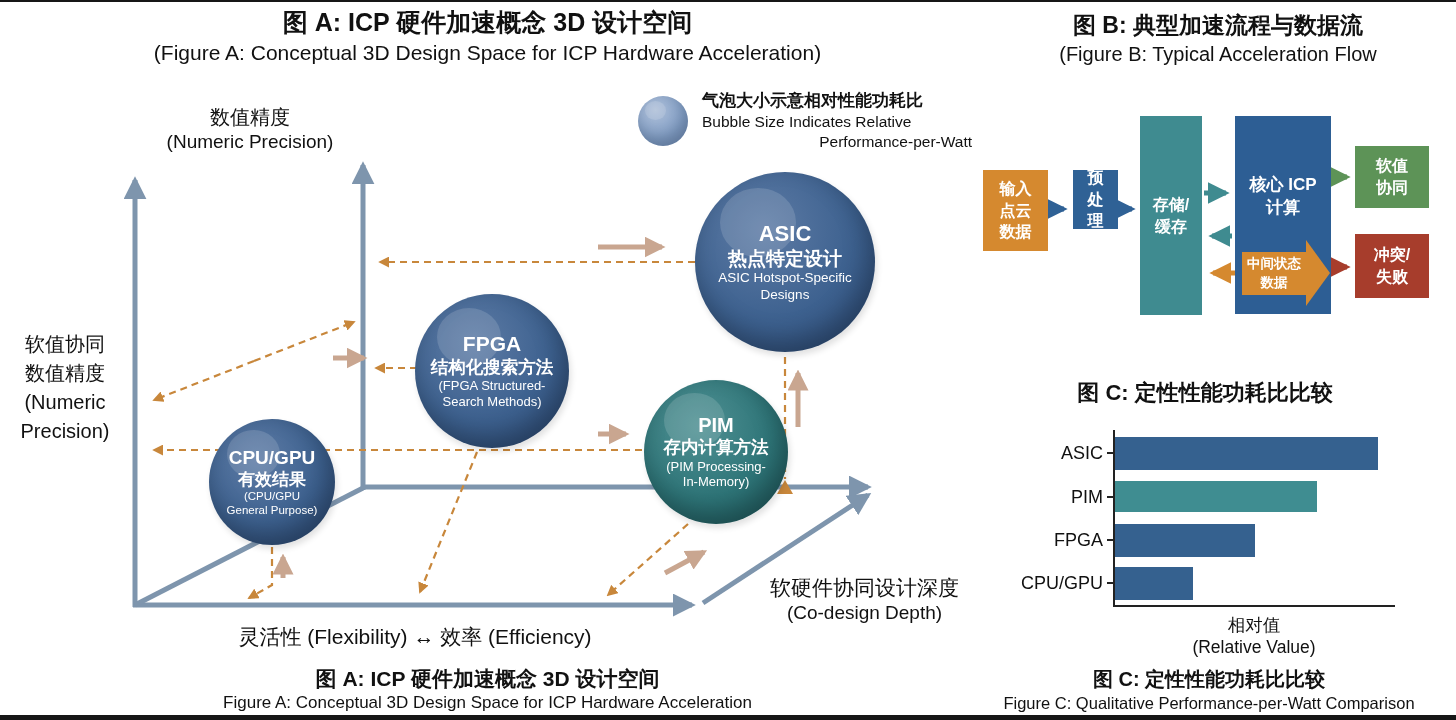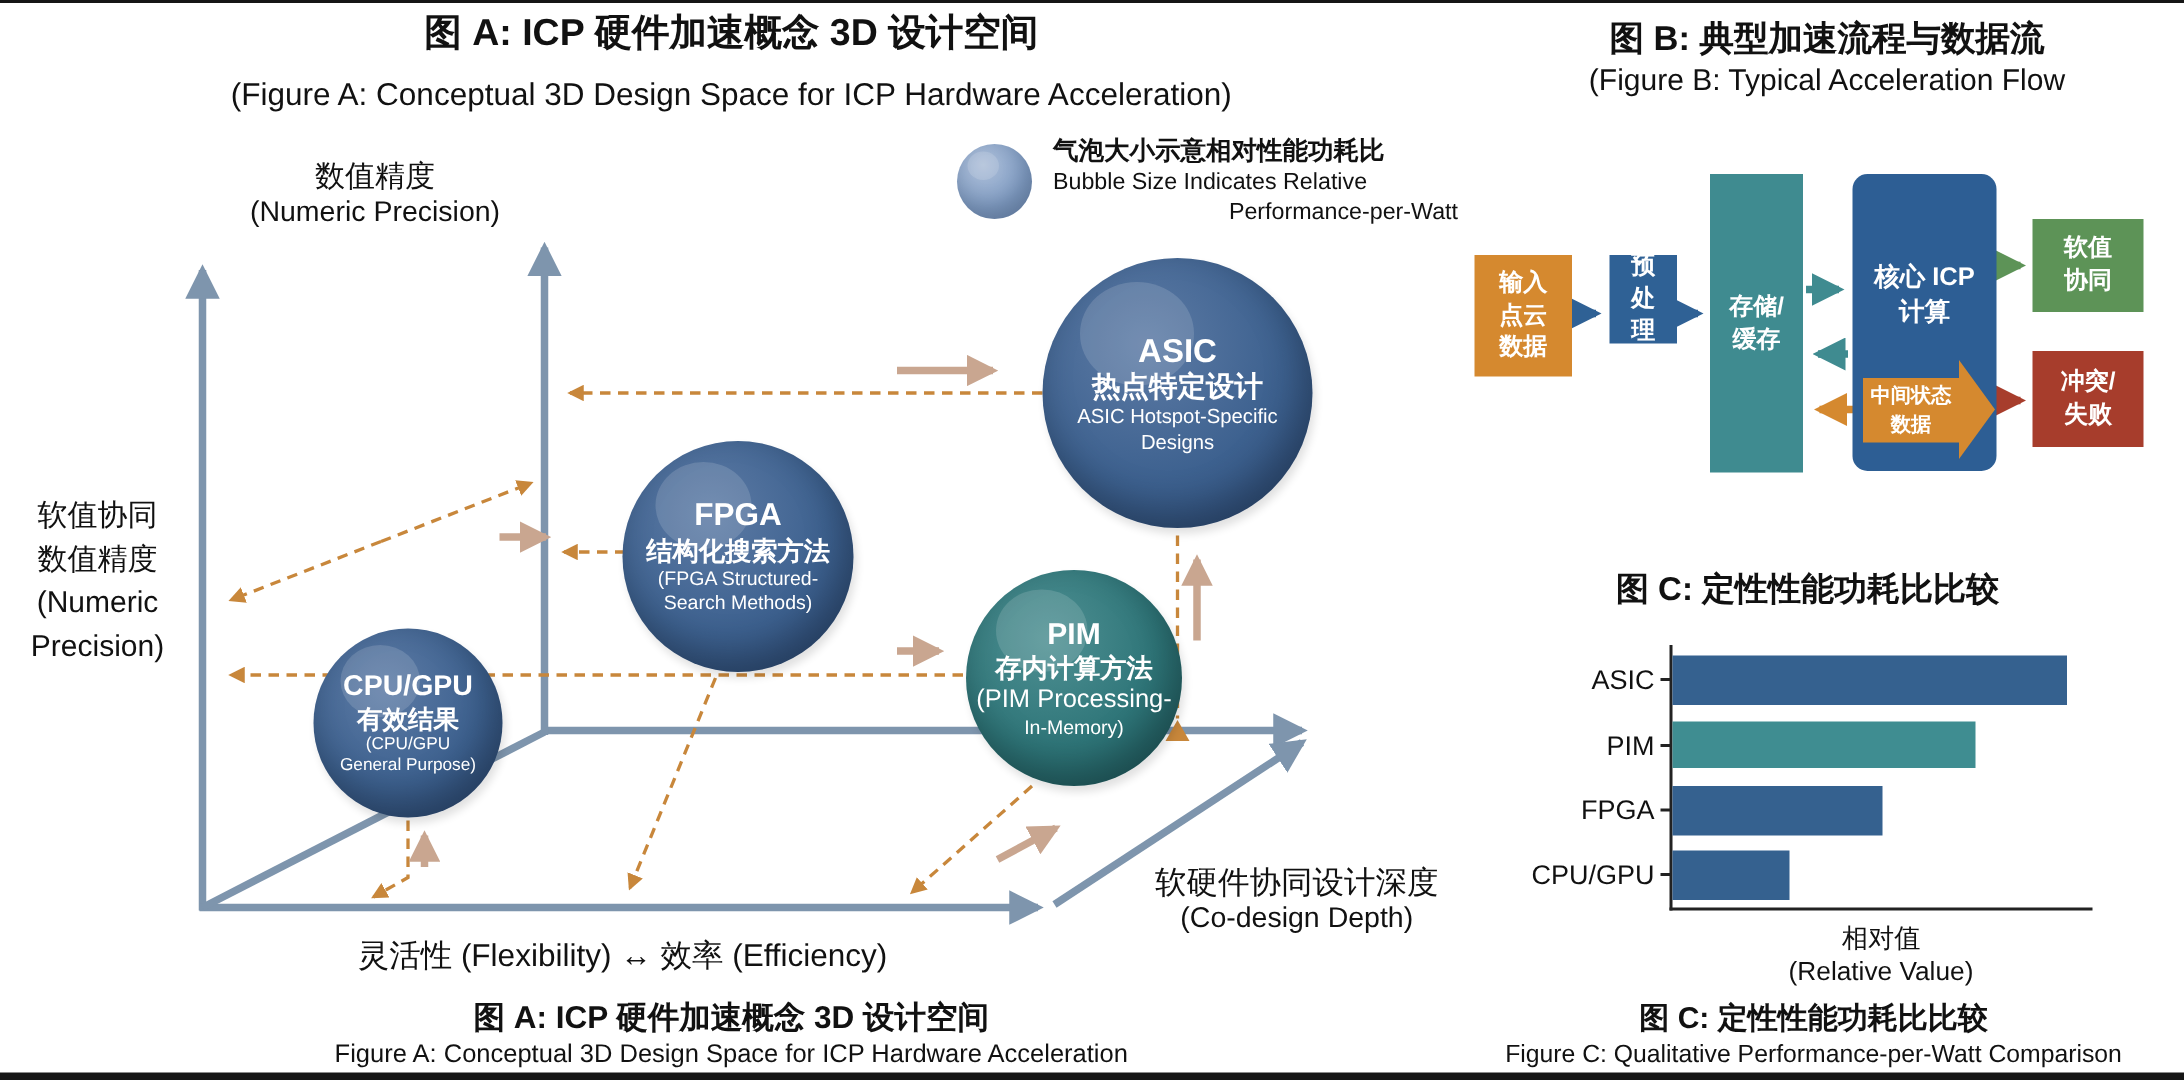--- a/index.html
+++ b/index.html
@@ -104,21 +104,21 @@
       <line stroke="#3f8b90" x1="1204" y1="193" x2="1226" y2="193" marker-end="url(#mTe)"></line>
       <line stroke="#3f8b90" x1="1232" y1="236" x2="1212" y2="236" marker-end="url(#mTe)"></line>
       <line stroke="#d5892f" x1="1241" y1="273" x2="1213" y2="273" marker-end="url(#mOr)"></line>
       <line stroke="#5d9357" x1="1333" y1="177" x2="1347" y2="177" marker-end="url(#mG)"></line>
       <line stroke="#a73d2c" x1="1336" y1="267" x2="1347" y2="267" marker-end="url(#mR)"></line>
     </g>
   </svg>
 
   <div class="abs ctr z2" style="left:5px;top:6px;width:965px;">
     <div style="font-size:25px;font-weight:bold;line-height:1.3;">图 A: ICP 硬件加速概念 3D 设计空间</div>
-    <div style="font-size:21px;line-height:1.3;margin-top:11px;">(Figure A: Conceptual 3D Design Space for ICP Hardware Acceleration)</div>
+    <div style="font-size:21px;line-height:1.3;">(Figure A: Conceptual 3D Design Space for ICP Hardware Acceleration)</div>
   </div>
 
   <div class="bubble bub-legend" style="left:638px;top:96px;width:50px;height:50px;"></div>
   <div class="abs z2 lbl" style="left:702px;top:90px;width:270px;">
     <div style="font-size:17px;font-weight:bold;">气泡大小示意相对性能功耗比</div>
     <div style="font-size:15.5px;">Bubble Size Indicates Relative</div>
     <div style="font-size:15.5px;text-align:right;">Performance-per-Watt</div>
   </div>
 
   <div class="abs ctr z2" style="left:140px;top:104px;width:220px;">
@@ -150,21 +150,21 @@
   <div class="bubble bub-blue" style="left:415px;top:294px;width:154px;height:154px;">
     <span class="b1" style="font-size:21px;">FPGA</span>
     <span class="b2" style="font-size:17.5px;">结构化搜索方法</span>
     <span class="b3" style="font-size:13px;">(FPGA Structured-</span>
     <span class="b3" style="font-size:13px;">Search Methods)</span>
   </div>
 
   <div class="bubble bub-teal" style="left:644px;top:380px;width:144px;height:144px;">
     <span class="b1" style="font-size:20px;">PIM</span>
     <span class="b2" style="font-size:17.5px;">存内计算方法</span>
-    <span class="b3" style="font-size:17px;">(PIM Processing-</span>
+    <span class="b3" style="font-size:13px;">(PIM Processing-</span>
     <span class="b3" style="font-size:13px;">In-Memory)</span>
   </div>
 
   <div class="bubble bub-blue" style="left:695px;top:172px;width:180px;height:180px;">
     <span class="b1" style="font-size:22px;">ASIC</span>
     <span class="b2" style="font-size:19px;">热点特定设计</span>
     <span class="b3" style="font-size:13.5px;">ASIC Hotspot-Specific</span>
     <span class="b3" style="font-size:13.5px;">Designs</span>
   </div>
 
@@ -175,21 +175,21 @@
 
   <div class="fbox" style="left: 983px; top: 170px; width: 65px; height: 81px; font-size: 16px; background-color: rgb(213, 137, 47);">
     <span style="width:34px;">输入点云数据</span>
   </div>
   <div class="fbox" style="left: 1073px; top: 170px; width: 45px; height: 59px; font-size: 16px; background-color: rgb(47, 97, 149);">
     <span style="width:17px;">预处理</span>
   </div>
   <div class="fbox" style="left: 1140px; top: 116px; width: 62px; height: 199px; font-size: 16px; background-color: rgb(63, 139, 144);">
     <span style="width:44px;">存储/缓存</span>
   </div>
-  <div class="fbox" style="left: 1235px; top: 116px; width: 96px; height: 198px; font-size: 17px; align-items: flex-start; background-color: rgb(45, 94, 148); border-radius: 10px;">
+  <div class="fbox" style="left: 1235px; top: 116px; width: 96px; height: 198px; font-size: 17px; align-items: flex-start; background-color: rgb(45, 94, 148);">
     <span style="width:74px;margin-top:58px;">核心 ICP 计算</span>
   </div>
   <div class="fbox" style="left: 1355px; top: 146px; width: 74px; height: 62px; font-size: 16px; background-color: rgb(93, 147, 87);">
     <span style="width:36px;">软值协同</span>
   </div>
   <div class="fbox" style="left: 1355px; top: 234px; width: 74px; height: 64px; font-size: 16px; background-color: rgb(167, 61, 44);">
     <span style="width:40px;">冲突/失败</span>
   </div>
 
   <div class="fbox" style="left: 1242px; top: 252px; width: 64px; height: 43px; font-size: 13.5px; background-color: rgb(213, 137, 47);">

